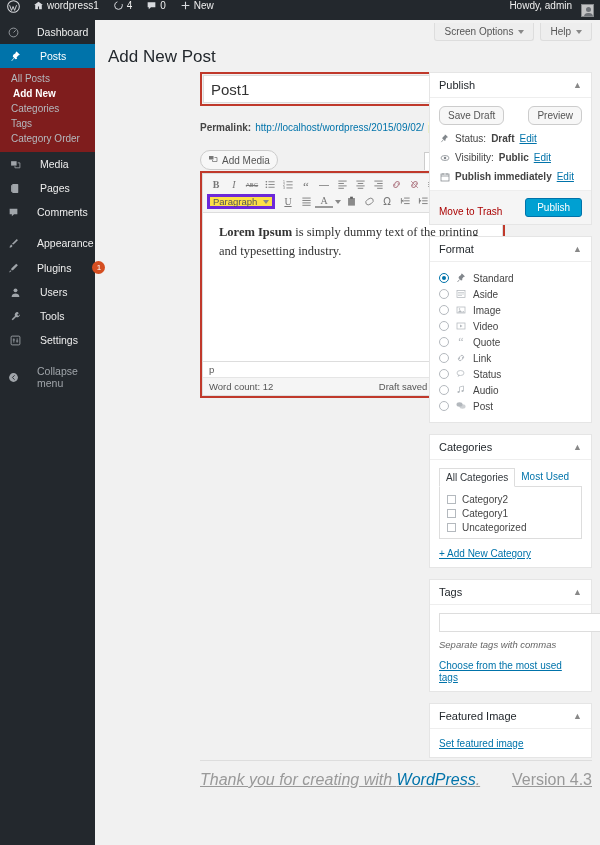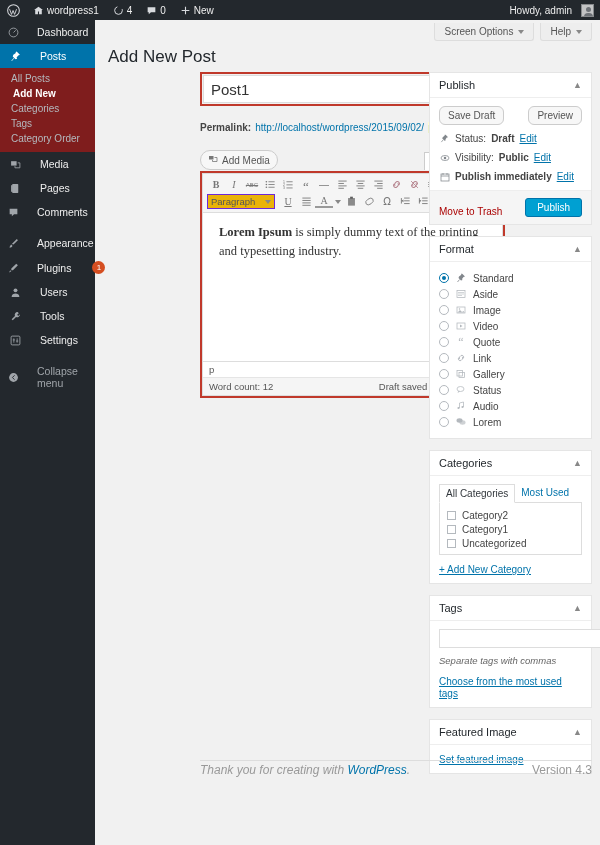--- a/index.html
+++ b/index.html
@@ -11,21 +11,21 @@
     overflow: hidden;
   }
   a { text-decoration: none; }
 
   
   #adminbar {
     position: absolute; top: 0; left: 0; width: 600px; height: 20px;
     background: #23282d; color: #eee; display: flex; align-items: center;
     font-size: 10px; z-index: 50;
   }
-  .ab-item { display: flex; align-items: center; gap: 3px; padding: 0 7px; height: 20px; color: #eee; }
+  .ab-item { display: flex; gap: 3px; padding: 0 7px; height: 20px; color: #eee; }
   .ab-item svg { display:block; }
   .ab-logo { padding: 0 6px 0 7px; }
   #adminbar .right { margin-left: auto; display: flex; align-items: center; gap: 5px; padding-right: 6px; }
   .avatar-box { width: 13px; height: 13px; background: #c3c4c5; border: 1px solid #86898c; position: relative; overflow: hidden; }
   .avatar-box::before { content:''; position:absolute; width:5px; height:5px; border-radius:50%; background:#6d7176; left:4px; top:2px;}
   .avatar-box::after { content:''; position:absolute; width:9px; height:5px; border-radius:4px 4px 0 0; background:#6d7176; left:2px; top:8px;}
 
   
   #sidebar {
     position: absolute; top: 20px; left: 0; width: 95px; height: 825px;
@@ -90,21 +90,21 @@
   .etab { font-size: 10px; padding: 3px 8px 3px 8px; color: #666; background:#f1f1f1; border:1px solid #ccc; border-bottom:none;}
   .etab.active { background: #fff; color:#333; }
 
   #editor-frame { margin-top: 1px; }
   #toolbar { background: #f5f5f5; border: 1px solid #ddd; border-bottom: none; padding: 2px 4px; }
   .trow { display: flex; align-items: center; height: 17px; gap: 0; }
   .tbtn { width: 18px; height: 16px; display: flex; align-items: center; justify-content: center; color: #777; font-size: 10px; }
   .tbtn.boxed { border: 1px solid #bbb; background: #e8e8e8; border-radius:2px; width:16px; height:14px;}
   .tbtn.last { margin-left: auto; }
   .sel-para {
-    border: 1px solid #6d28d9; background: #eab308; font-size: 9.5px; color:#555;
+    border: 3px solid #6d28d9; background: #fde047; font-size: 9.5px; color:#555;
     padding: 1px 3px; width: 68px; height: 15px; display: flex; align-items: center;
     justify-content: space-between; margin-right: 4px;
   }
   #editor-area {
     border: 1px solid #ddd; background: #fff; height: 150px; padding: 10px 16px;
     font-family: "Liberation Serif", serif; font-size: 12.5px; line-height: 1.55; color: #333;
   }
   #editor-area b { font-weight: bold; }
   #statusbar { border: 1px solid #ddd; border-top: none; background: #f5f5f5; }
   .path-row { padding: 2px 6px; font-size: 9.5px; color: #555; border-bottom: 1px solid #e5e5e5; background:#fff; }
@@ -153,22 +153,22 @@
   .cbox { width: 9px; height: 9px; border: 1px solid #b4b9be; background: #fff; flex: none; }
   .link-blue { color: #0073aa; font-size: 10px; text-decoration: underline; }
 
   .tag-row { display: flex; gap: 5px; }
   .tag-input { flex: 1; border: 1px solid #ddd; height: 19px; background:#fff; }
   .hint { font-style: italic; color: #666; font-size: 9.5px; margin-top: 7px; }
 
   
   #footer {
     position: absolute; left: 105px; right: 8px; top: 740px;
-    border-top: 1px solid #ddd; padding-top: 2px; display: flex;
-    font-size: 12px; color: #999; font-style: italic;
+    border-top: 1px solid #ddd; padding-top: 10px; display: flex;
+    font-size: 16px; color: #999; font-style: italic; text-decoration: underline;
   }
   #footer a { color: #0073aa; font-style: italic; }
   #footer .ver { margin-left: auto; font-style: normal; }
 </style>
 </head>
 <body>
 
 <div id="adminbar">
   <div class="ab-item ab-logo">
     <svg width="13" height="13" viewBox="0 0 20 20">
@@ -642,63 +642,53 @@
           <span class="radio"></span>
           <span class="fmt-ico">
             <svg width="10" height="10" viewBox="0 0 16 16">
                 <path d="M6 10a3 3 0 010-4l2-2a3 3 0 014 4l-1 1" fill="none" stroke="currentColor" stroke-width="1.5"></path>
                 <path d="M10 6a3 3 0 010 4l-2 2a3 3 0 01-4-4l1-1" fill="none" stroke="currentColor" stroke-width="1.5"></path>
               </svg>
           </span>
           <span>Link</span>
         </div>
 
+
         <div class="fmt-row">
           <span class="radio"></span>
           <span class="fmt-ico">
             <svg width="10" height="10" viewBox="0 0 20 20">
-                <rect x="2" y="3" width="11" height="11" fill="none" stroke="currentColor" stroke-width="1.5"></rect>
-                <rect x="6" y="7" width="11" height="10" fill="none" stroke="currentColor" stroke-width="1.5"></rect>
-              </svg>
-          </span>
-          <span>Gallery</span>
+                <ellipse cx="9" cy="8" rx="7" ry="5" fill="none" stroke="currentColor" stroke-width="1.5"></ellipse>
+                <path d="M5 12l-2 4 5-3" fill="currentColor"></path>
+              </svg>
+          </span>
+          <span>Status</span>
         </div>
 
         <div class="fmt-row">
           <span class="radio"></span>
           <span class="fmt-ico">
             <svg width="10" height="10" viewBox="0 0 20 20">
-                <ellipse cx="9" cy="8" rx="7" ry="5" fill="none" stroke="currentColor" stroke-width="1.5"></ellipse>
-                <path d="M5 12l-2 4 5-3" fill="currentColor"></path>
-              </svg>
-          </span>
-          <span>Status</span>
+                <path d="M7 14V4l8-2v10" fill="none" stroke="currentColor" stroke-width="1.5"></path>
+                <circle cx="5" cy="14" r="2.2" fill="currentColor"></circle>
+                <circle cx="13" cy="12" r="2.2" fill="currentColor"></circle>
+              </svg>
+          </span>
+          <span>Audio</span>
         </div>
 
         <div class="fmt-row">
           <span class="radio"></span>
           <span class="fmt-ico">
             <svg width="10" height="10" viewBox="0 0 20 20">
-                <path d="M7 14V4l8-2v10" fill="none" stroke="currentColor" stroke-width="1.5"></path>
-                <circle cx="5" cy="14" r="2.2" fill="currentColor"></circle>
-                <circle cx="13" cy="12" r="2.2" fill="currentColor"></circle>
-              </svg>
-          </span>
-          <span>Audio</span>
-        </div>
-
-        <div class="fmt-row">
-          <span class="radio"></span>
-          <span class="fmt-ico">
-            <svg width="10" height="10" viewBox="0 0 20 20">
                 <ellipse cx="7" cy="7" rx="6" ry="4.5" fill="currentColor"></ellipse>
                 <ellipse cx="13" cy="11" rx="6" ry="4.5" fill="currentColor" opacity="0.65"></ellipse>
               </svg>
           </span>
-          <span>Lorem</span>
+          <span>Post</span>
         </div>
       </div>
     </div>
 
     <div class="box">
       <div class="box-head">
         <span>Categories</span>
         <span class="toggle">▲</span>
       </div>
       <div class="box-body">

